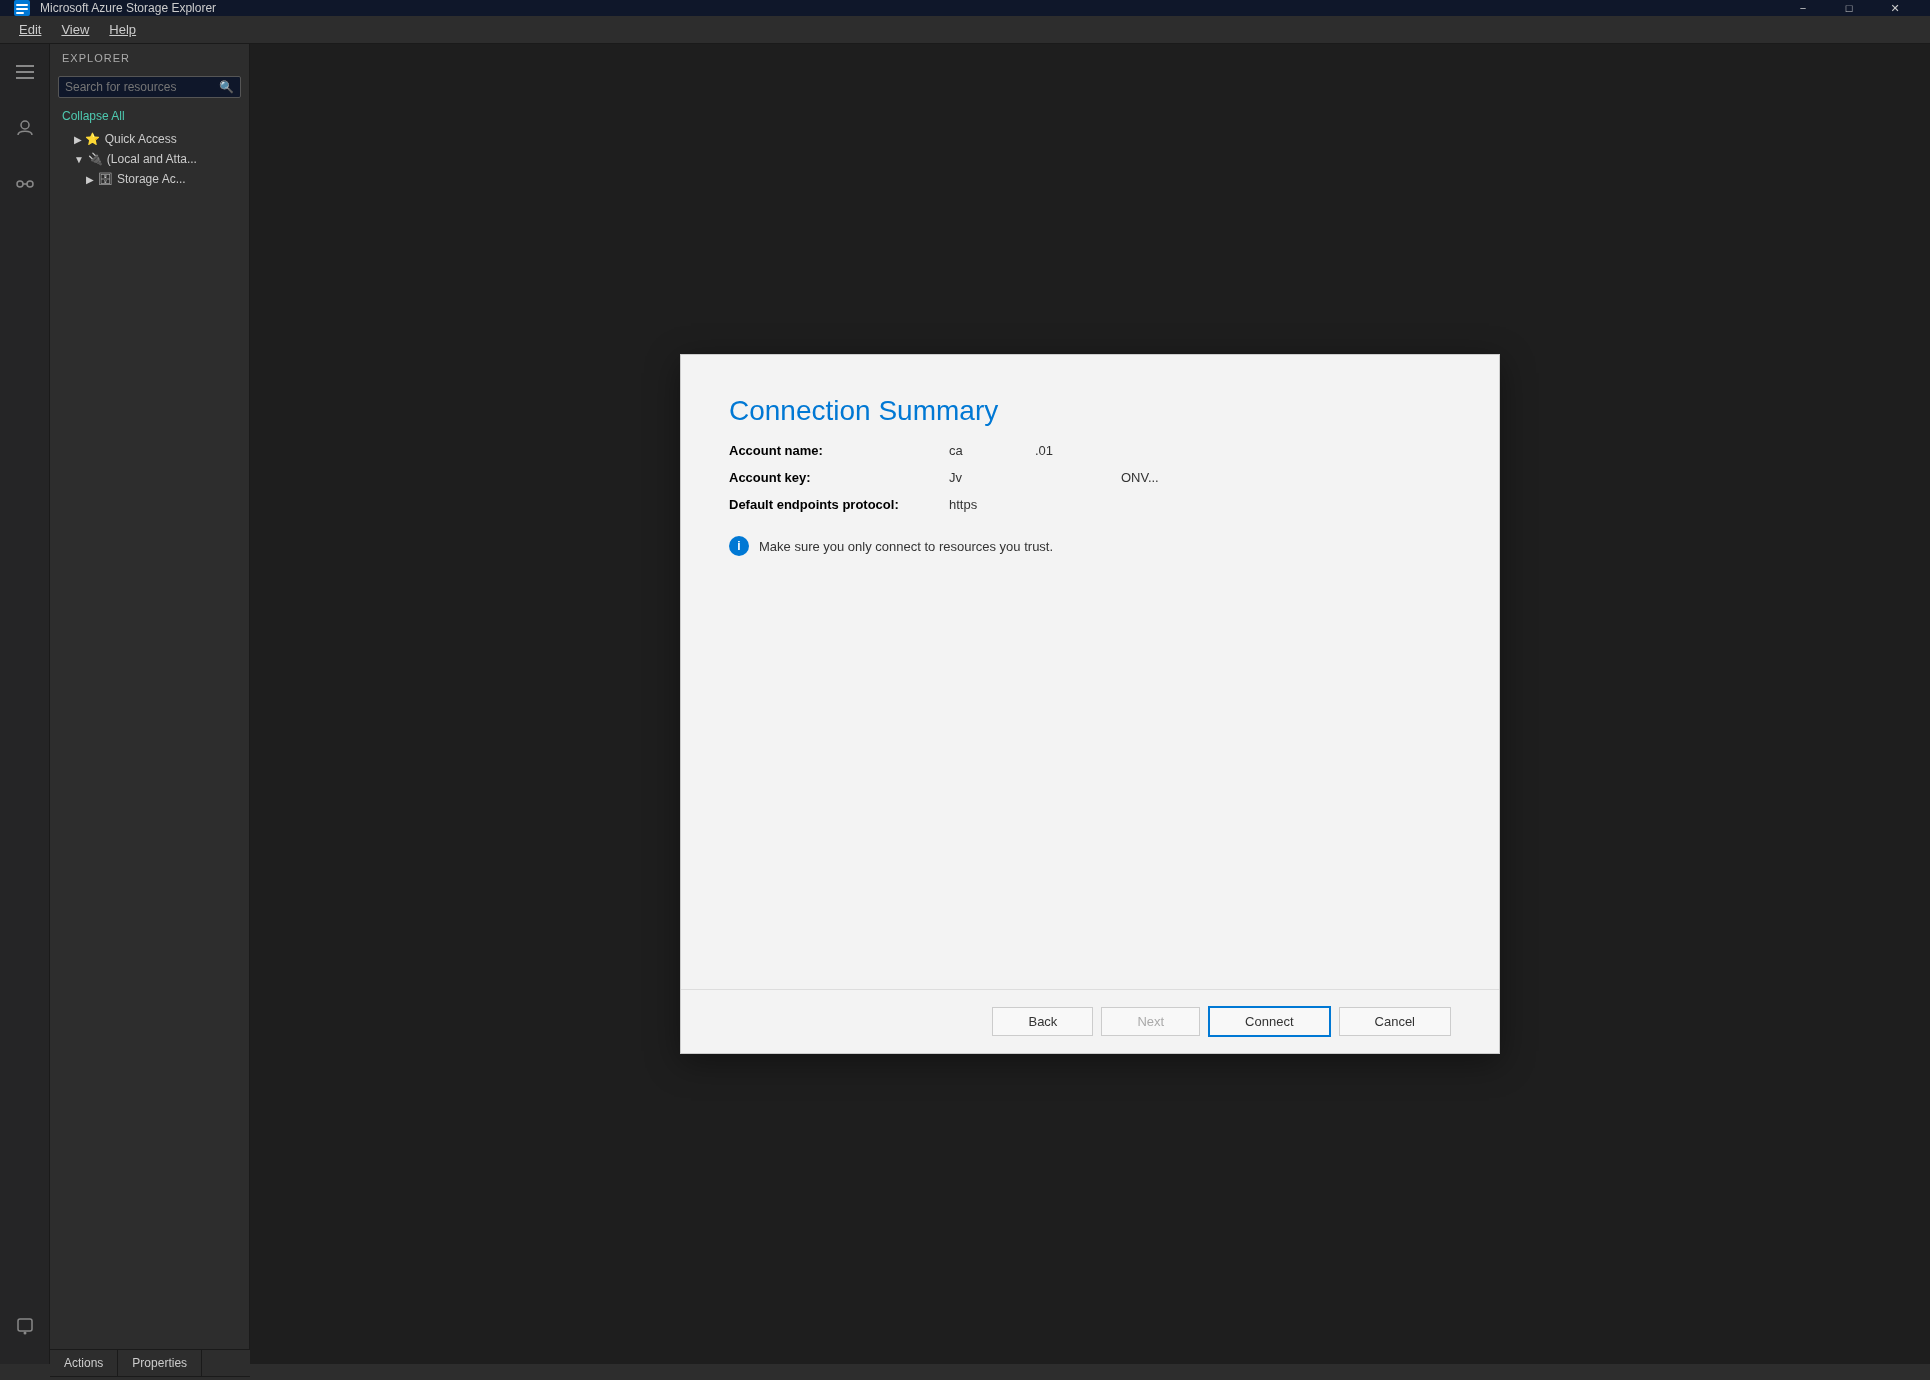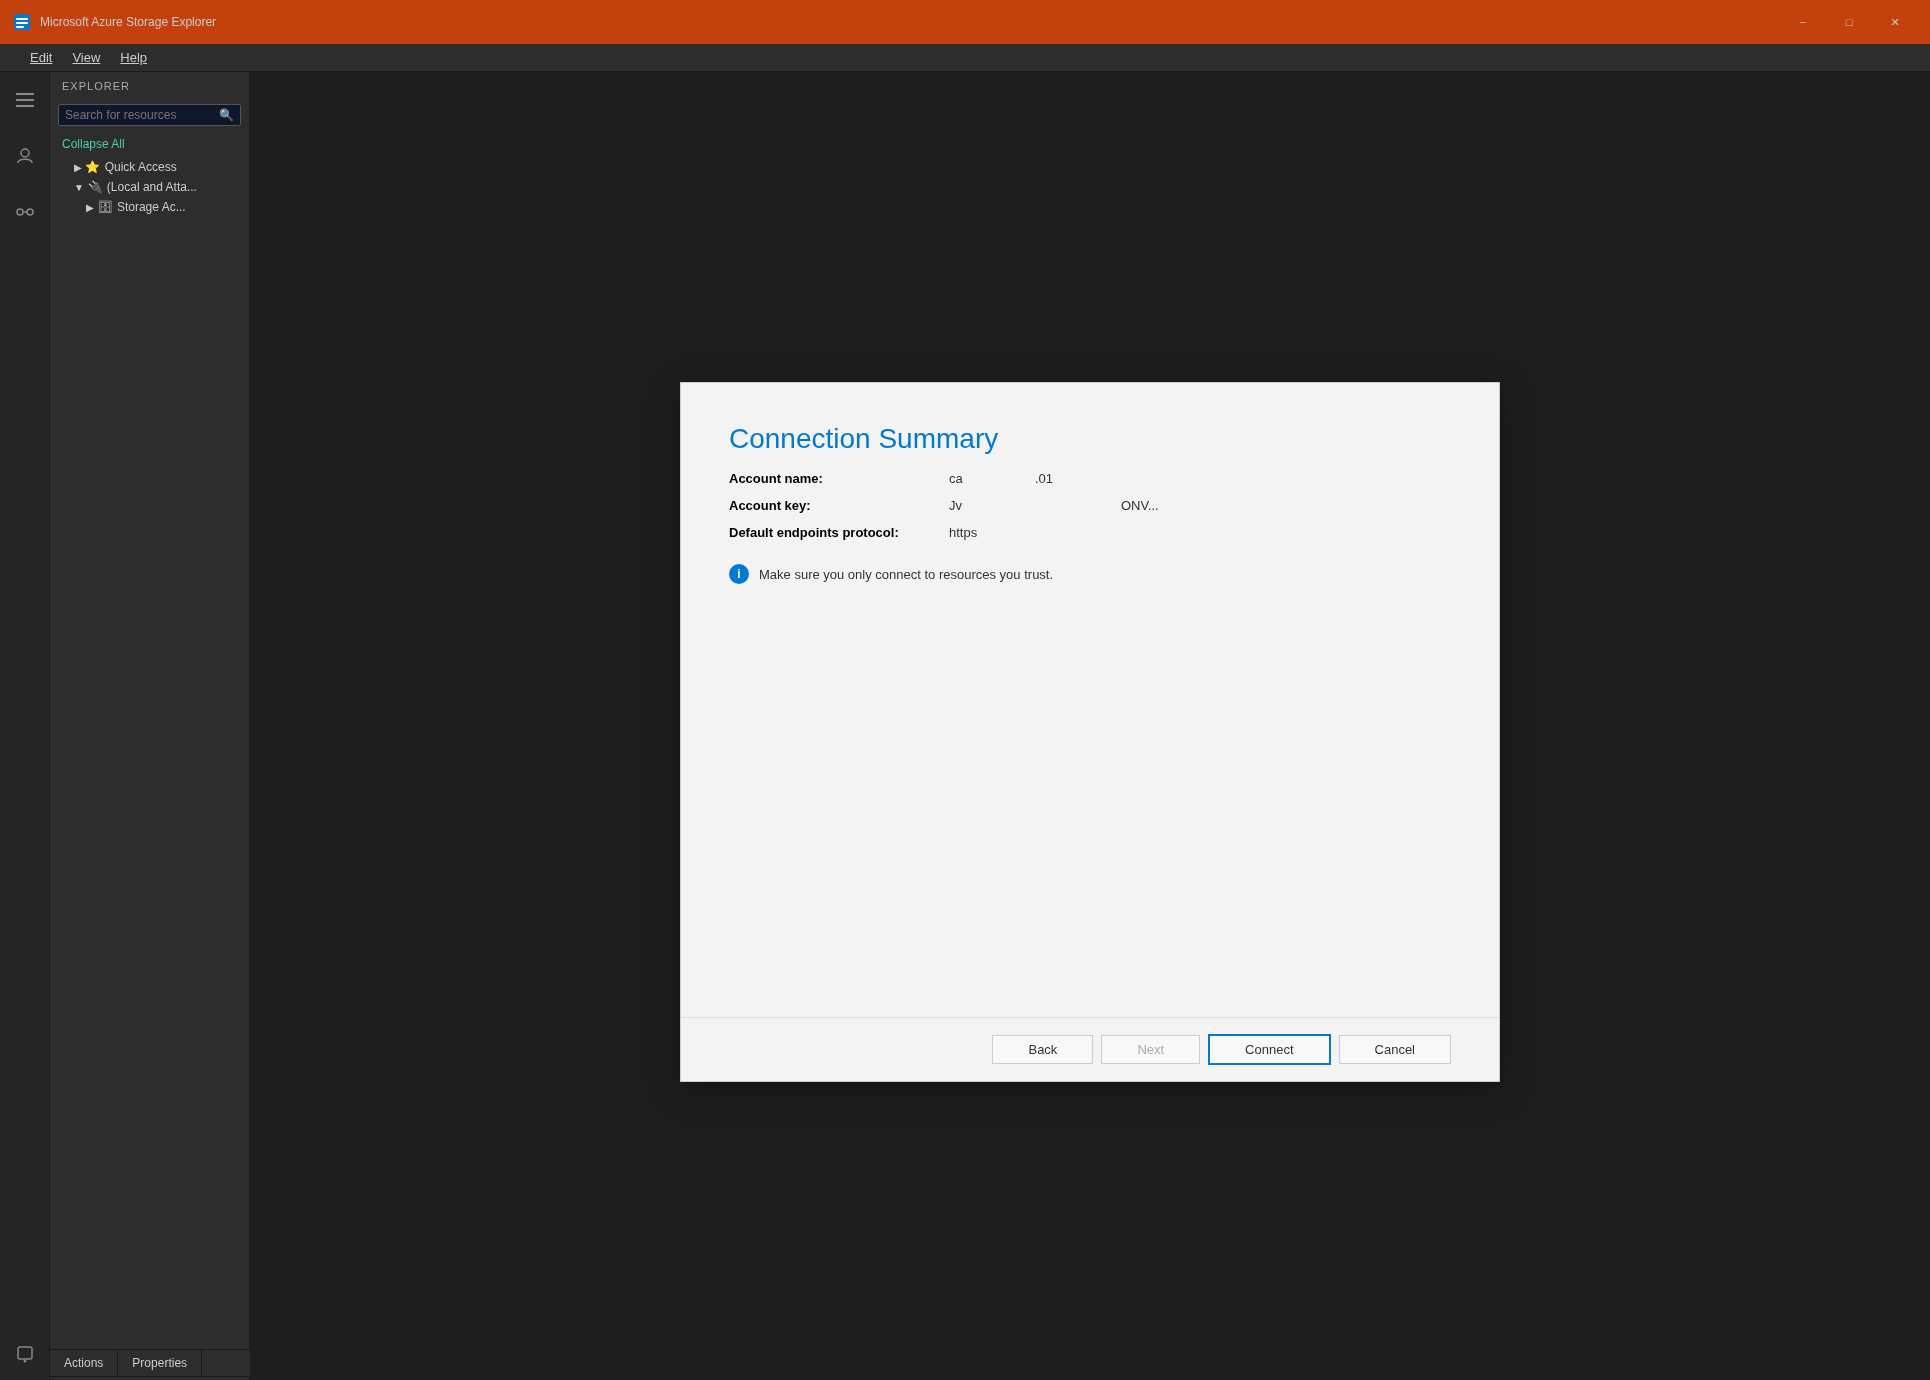--- a/index.html
+++ b/index.html
@@ -10,23 +10,23 @@
       width: 1930px;
       height: 1380px;
       overflow: hidden;
       position: relative;
     }
 
     
     .title-bar {
       display: flex;
       align-items: center;
-      background: #c2410c;
+      background: #0f172a;
       color: #fff;
-      height: 44px;
+      height: 16px;
       padding: 0 12px;
       position: relative;
       z-index: 10;
     }
     .title-bar-icon {
       width: 20px;
       height: 20px;
       margin-right: 8px;
       display: flex;
       align-items: center;
@@ -54,21 +54,21 @@
       border: none;
     }
 
     
     .menu-bar {
       display: flex;
       align-items: center;
       background: #2d2d2d;
       color: #ccc;
       height: 28px;
-      padding: 0 20px;
+      padding: 0 9px;
       border-bottom: 1px solid #1a1a1a;
     }
     .menu-item {
       padding: 4px 10px;
       font-size: 13px;
       cursor: pointer;
       color: #ccc;
     }
     .menu-item.underline { text-decoration: underline; }
 

